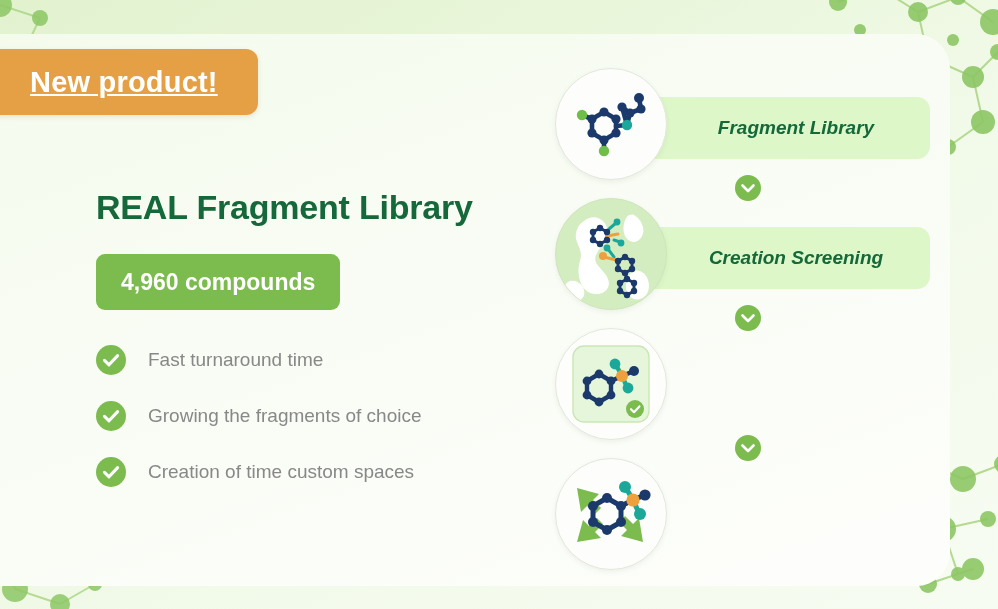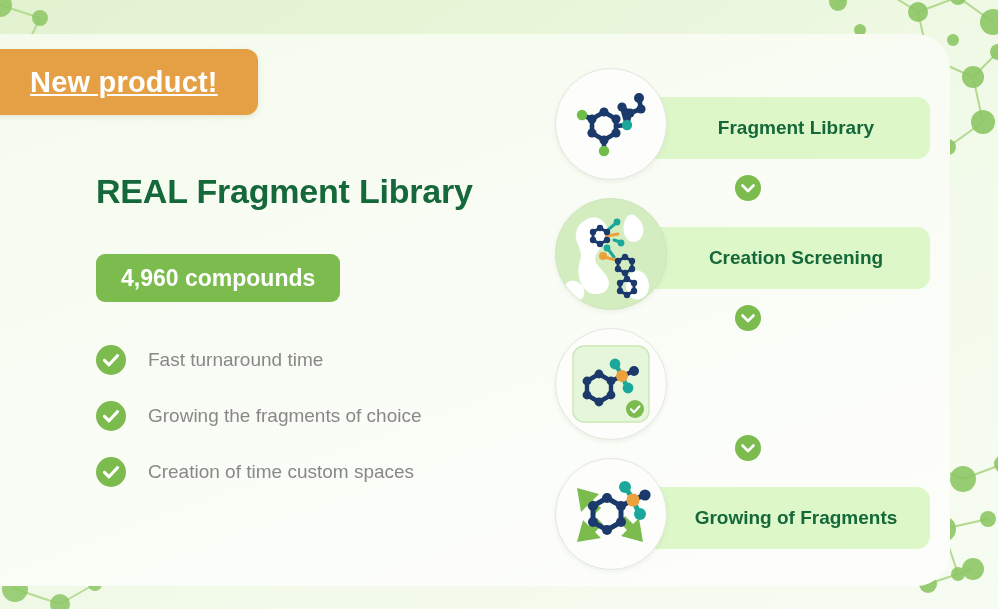--- a/index.html
+++ b/index.html
@@ -61,33 +61,33 @@
     font-size: 29px;
     font-weight: bold;
     letter-spacing: 0.2px;
     white-space: nowrap;
     text-decoration: underline;
   }
 
   .headline {
     position: absolute;
     left: 96px;
-    top: 172px;
+    top: 188px;
     color: #14683a;
     font-size: 34px;
     font-weight: bold;
     letter-spacing: -0.2px;
     white-space: nowrap;
   }
 
   .count-pill {
     position: absolute;
     left: 96px;
     top: 254px;
-    height: 48px;
+    height: 56px;
     padding: 0 25px;
     display: flex;
     align-items: center;
     background: #7cbb4d;
     border-radius: 9px;
   }
   .count-pill-label {
     color: #ffffff;
     font-size: 23px;
     font-weight: bold;
@@ -134,20 +134,21 @@
     top: 29px;
     width: 320px;
     height: 62px;
     background: #ddf7c8;
     border-radius: 13px;
     display: flex;
     align-items: center;
     justify-content: center;
     padding-left: 52px;
     box-sizing: border-box;
+    font-style: italic;
   }
   .step-label {
     color: #14683a;
     font-size: 19px;
     font-weight: bold;
     white-space: nowrap;
   }
   .step-icon {
     position: absolute;
     left: 0;
@@ -443,23 +444,20 @@
     </div>
 
     <div class="connector">
       <svg class="chev" viewBox="0 0 26 26">
         <circle cx="13" cy="13" r="13" fill="#7cbb4d"></circle>
         <path d="M7.5 10.5 L13 16 L18.5 10.5" stroke="#ffffff" stroke-width="2.6" fill="none" stroke-linecap="round" stroke-linejoin="round"></path>
       </svg>
     </div>
 
     <div class="flow-step">
-      <div class="step-bar">
-        <span class="step-label">Growing of Fragments</span>
-      </div>
       <div class="step-icon">
         <svg width="92" height="92" viewBox="0 0 92 92">
           <g fill="#7cbb4d">
             <path d="M12 20 L34 26 L28 32 L36 40 L30 46 L22 38 L16 44 Z"></path>
             <path d="M12 74 L18 52 L24 58 L32 50 L38 56 L30 64 L36 70 Z"></path>
             <path d="M78 74 L56 68 L62 62 L54 54 L60 48 L68 56 L74 50 Z"></path>
           </g>
           <g stroke="#1b3a6b" stroke-width="5" fill="none" stroke-linecap="round">
             <path d="M28 38 L28 54 M28 54 L42 62 M42 62 L56 54 M56 54 L56 38 M56 38 L42 30 M42 30 L28 38"></path>
             <path d="M56 38 L68 32"></path>

